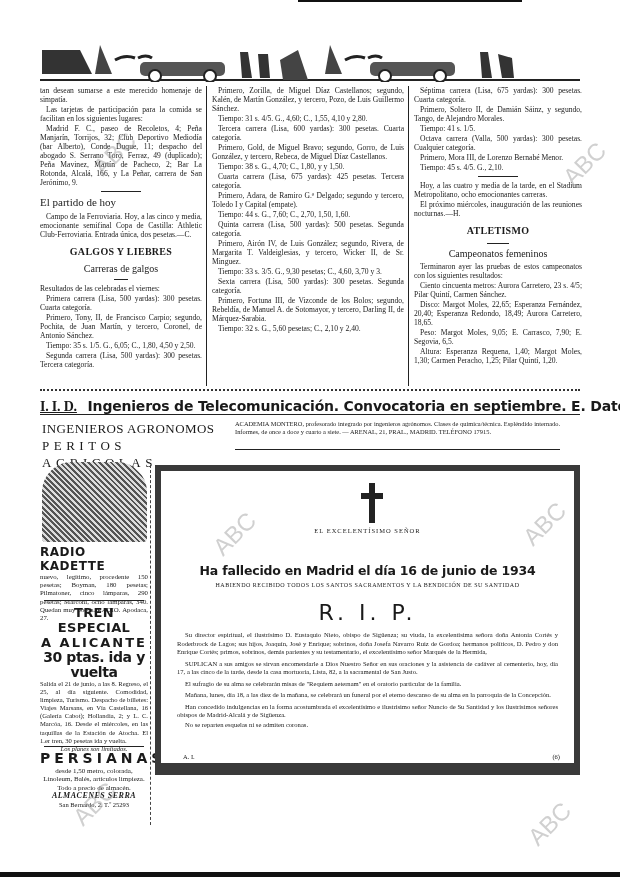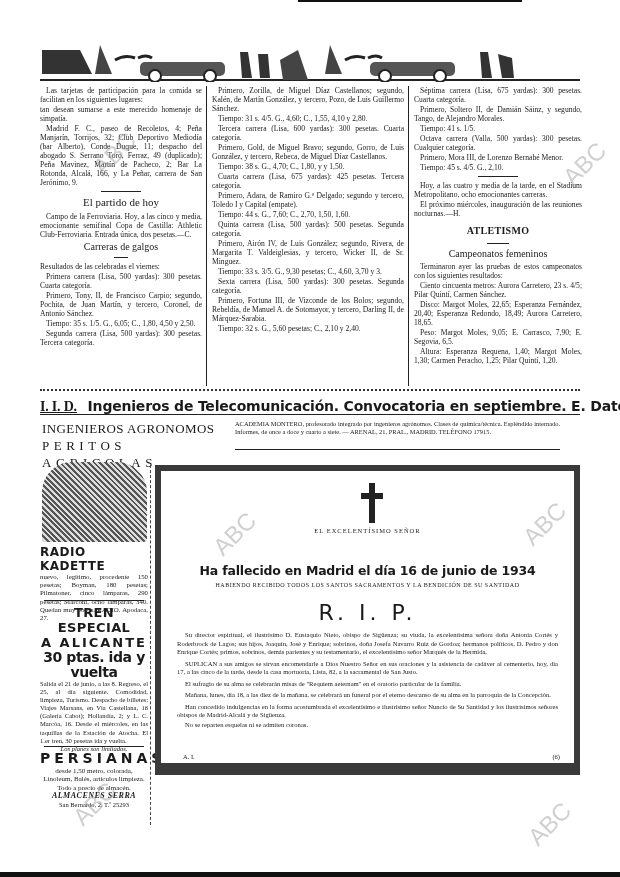--- a/index.html
+++ b/index.html
@@ -3,21 +3,21 @@
 <meta charset="utf-8">
 <style>
   html,body{margin:0;padding:0;background:#fff;}
   body{width:620px;height:877px;position:relative;overflow:hidden;font-family:"Liberation Serif","DejaVu Serif",serif;color:#1a1a1a;}
   .abs{position:absolute;}
   .banner{left:40px;top:40px;width:540px;height:42px;}
   .toprule{left:298px;top:0;width:224px;height:2px;background:#111;}
   .col{position:absolute;font-size:7.6px;line-height:9px;text-align:justify;}
   .col p{margin:0 0 1px 0;text-indent:6px;}
   .col h2{font-size:10px;line-height:16px;margin:5px 0 3px;text-align:center;font-weight:normal;letter-spacing:0.3px;}
-  .col h3{font-size:11px;line-height:13px;margin:1px 0 3px;text-align:center;font-weight:normal;}
+  .col h3{font-size:11px;line-height:13px;margin:1px 0 3px;text-align:left;font-weight:normal;}
   .col .sh{font-size:10px;line-height:12px;text-align:center;margin:2px 0 2px;}
   .shortrule{width:40px;height:1px;background:#222;margin:4px auto;}
   .vrule{position:absolute;width:1px;background:#222;}
   .dotrule{position:absolute;height:3px;border-top:2px dotted #333;}
   .strip{left:40px;top:396px;width:540px;height:16px;font-family:"DejaVu Sans",sans-serif;font-weight:bold;font-size:14px;line-height:20px;white-space:nowrap;letter-spacing:-0.2px;}
   .hr{position:absolute;height:1px;background:#222;}
   .agro{left:42px;top:420px;width:178px;font-size:13px;line-height:17px;letter-spacing:0.4px;font-family:"Liberation Serif",serif;}
   .academia{left:235px;top:420px;width:325px;font-size:6.4px;line-height:8px;text-align:justify;}
   .frame{left:155px;top:465px;width:425px;height:310px;background:#3a3a3a;}
   .frame-inner{position:absolute;left:6px;top:6px;right:6px;bottom:12px;background:#fff;}
@@ -47,26 +47,27 @@
     <path d="M285 34 L290 5 L302 34 Z" fill="#444"></path>
     <path d="M305 20 q10-6 20-2 M328 18 q8-4 14 0" stroke="#222" stroke-width="3" fill="none"></path>
     <rect x="330" y="22" width="85" height="14" rx="5" fill="#555"></rect>
     <circle cx="345" cy="36" r="6" fill="#fff" stroke="#222" stroke-width="2"></circle>
     <circle cx="400" cy="36" r="6" fill="#fff" stroke="#222" stroke-width="2"></circle>
     <path d="M440 12 l8 0 l4 26 l-10 0 z M458 14 l14 4 l2 20 l-12 0z" fill="#333"></path>
   </svg>
 </div>
 
 <div class="col" style="left:40px;top:86px;width:162px;">
+  <p style="text-indent:0">tan desean sumarse a este merecido homenaje de simpatía.</p>
   <p>Las tarjetas de participación para la comida se facilitan en los siguientes lugares:</p>
-  <p style="text-indent:0">tan desean sumarse a este merecido homenaje de simpatía.</p>
   <p>Madrid F. C., paseo de Recoletos, 4; Peña Manjarín, Torrijos, 32; Club Deportivo Mediodía (bar Alberto), Conde Duque, 11; despacho del abogado S. Serrano Toro, Ferraz, 49 (duplicado); Peña Mavinez, Martín de Pacheco, 2; Bar La Rotonda, Alcalá, 166, y La Peñar, carrera de San Jerónimo, 9.</p>
   <div class="shortrule"></div>
   <h3>El partido de hoy</h3>
   <p>Campo de la Ferroviaria. Hoy, a las cinco y media, emocionante semifinal Copa de Castilla: Athletic Club-Ferroviaria. Entrada única, dos pesetas.—C.</p>
+  <h2 style="font-weight:bold;">GALGOS Y LIEBRES</h2>
   <div class="sh">Carreras de galgos</div>
   <div class="shortrule" style="width:14px"></div>
   <p style="text-indent:0">Resultados de las celebradas el viernes:</p>
   <p>Primera carrera (Lisa, 500 yardas): 300 pesetas. Cuarta categoría.</p>
   <p>Primero, Tony, II, de Francisco Carpio; segundo, Pochita, de Juan Martín, y tercero, Coronel, de Antonio Sánchez.</p>
   <p>Tiempo: 35 s. 1/5. G., 6,05; C., 1,80, 4,50 y 2,50.</p>
   <p>Segunda carrera (Lisa, 500 yardas): 300 pesetas. Tercera categoría.</p>
 </div>
 <div class="vrule" style="left:206px;top:86px;height:300px;"></div>
 

